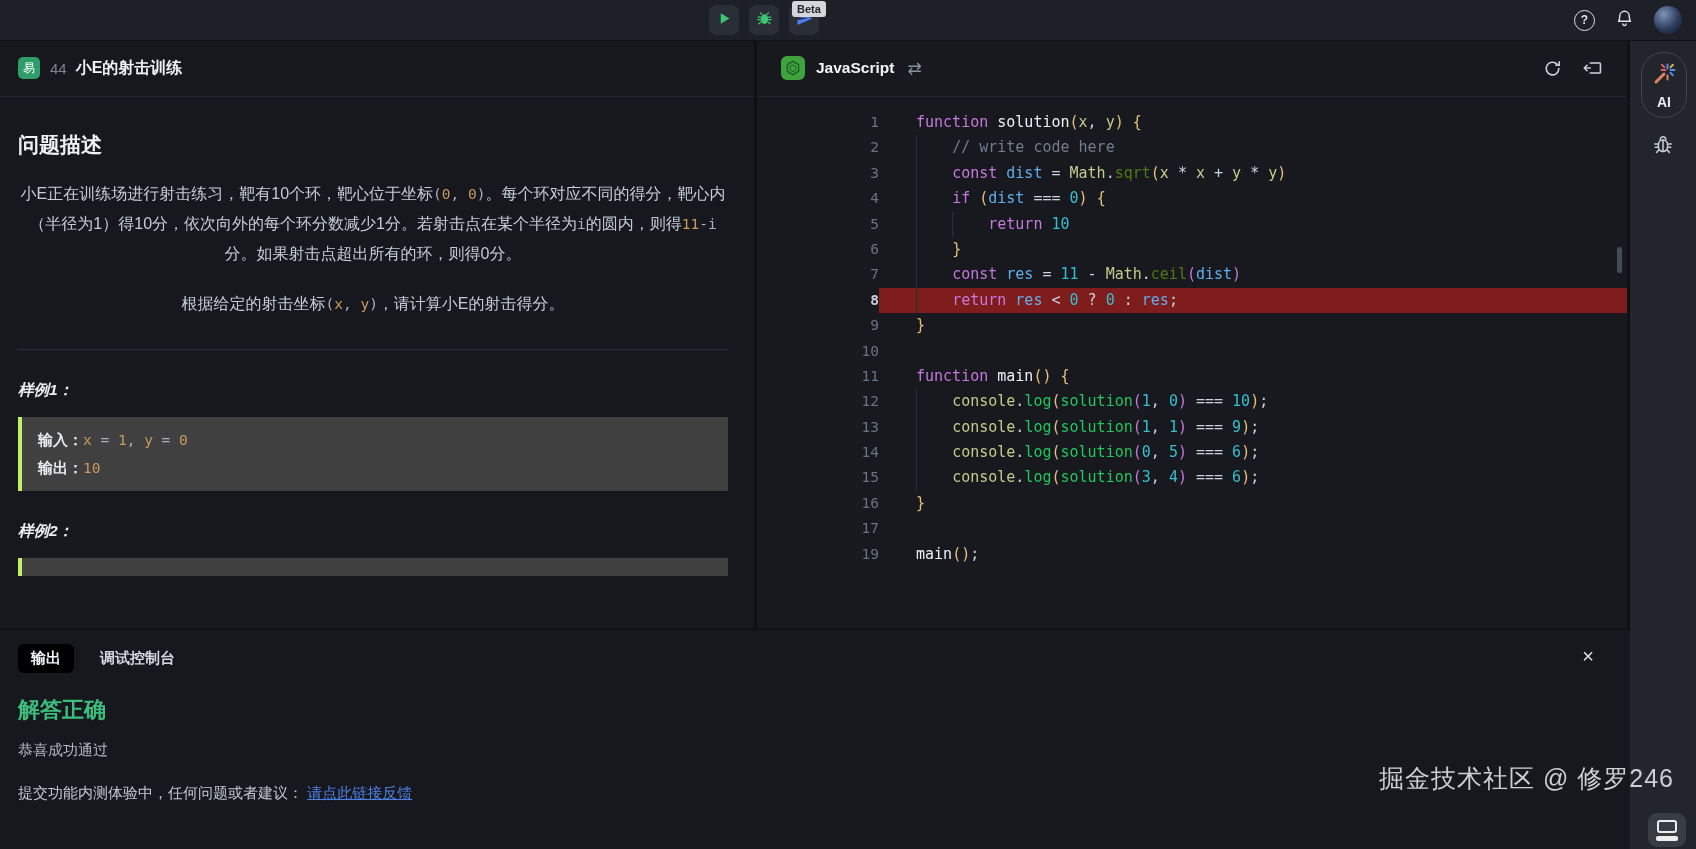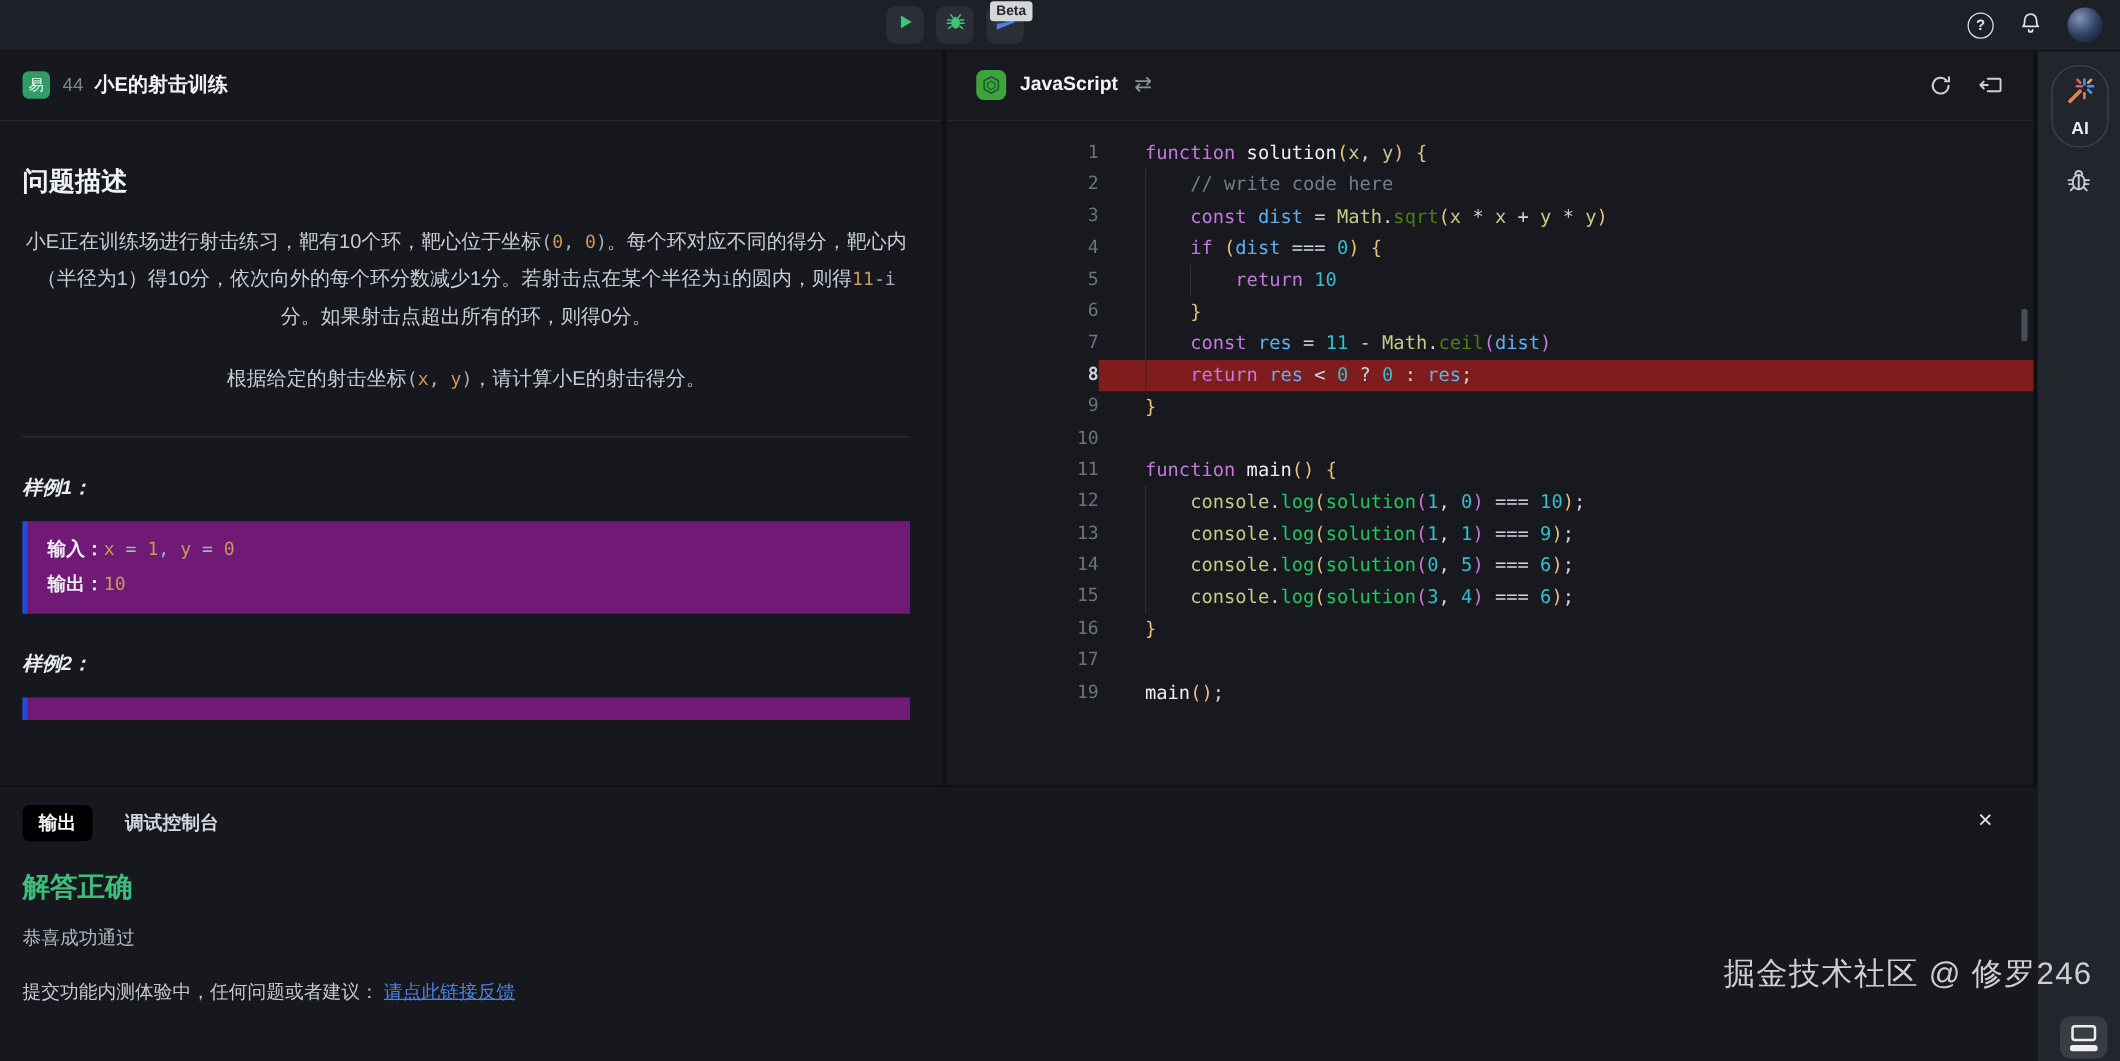--- a/index.html
+++ b/index.html
@@ -29,21 +29,21 @@
 
   
   .left-content{padding:0 26px 0 18px;}
   .section-h{font-size:21px;font-weight:bold;color:#eef1f5;margin:34px 0 0;}
   .para{margin-top:20px;font-size:16px;line-height:30px;color:#c6ccd6;text-align:center;}
   .tk{white-space:pre-wrap;}
   .tk.cd{font-family:"DejaVu Sans Mono",monospace;color:#a9b0bb;font-size:14.5px;}
   .tk.cn{font-family:"DejaVu Sans Mono",monospace;color:#c99a5e;font-size:14.5px;}
   .hdiv{border:none;border-top:1px solid #2a2e36;margin:30px 0 0;}
   .sample-label{margin-top:30px;font-style:italic;font-weight:bold;font-size:15.5px;color:#e9ecf1;}
-  .sample-block{margin-top:16px;background:#701a75;border-left:4px solid #1d4ed8;padding:9px 16px;}
+  .sample-block{margin-top:16px;background:#404040;border-left:4px solid #bef264;padding:9px 16px;}
   .sample-row{font-family:"DejaVu Sans Mono",monospace;font-size:14.5px;line-height:27px;}
   .tk.sl{font-family:"Liberation Sans","DejaVu Sans",sans-serif;font-weight:bold;color:#e9ecf1;font-size:15px;}
   .tk.cg{color:#c99a5e;}
   .tk.cw{color:#a9b0bb;}
 
   
   .editor-header{height:56px;border-bottom:1px solid #23262d;display:flex;align-items:center;padding:0 24px;}
   .lang-icon{width:24px;height:24px;border-radius:6px;background:#3fa33d;display:flex;align-items:center;justify-content:center;}
   .lang-label{margin-left:11px;font-weight:bold;font-size:15.5px;color:#f2f4f7;}
   .swap-glyph{margin-left:13px;color:#8b929b;font-size:17px;cursor:pointer;}

